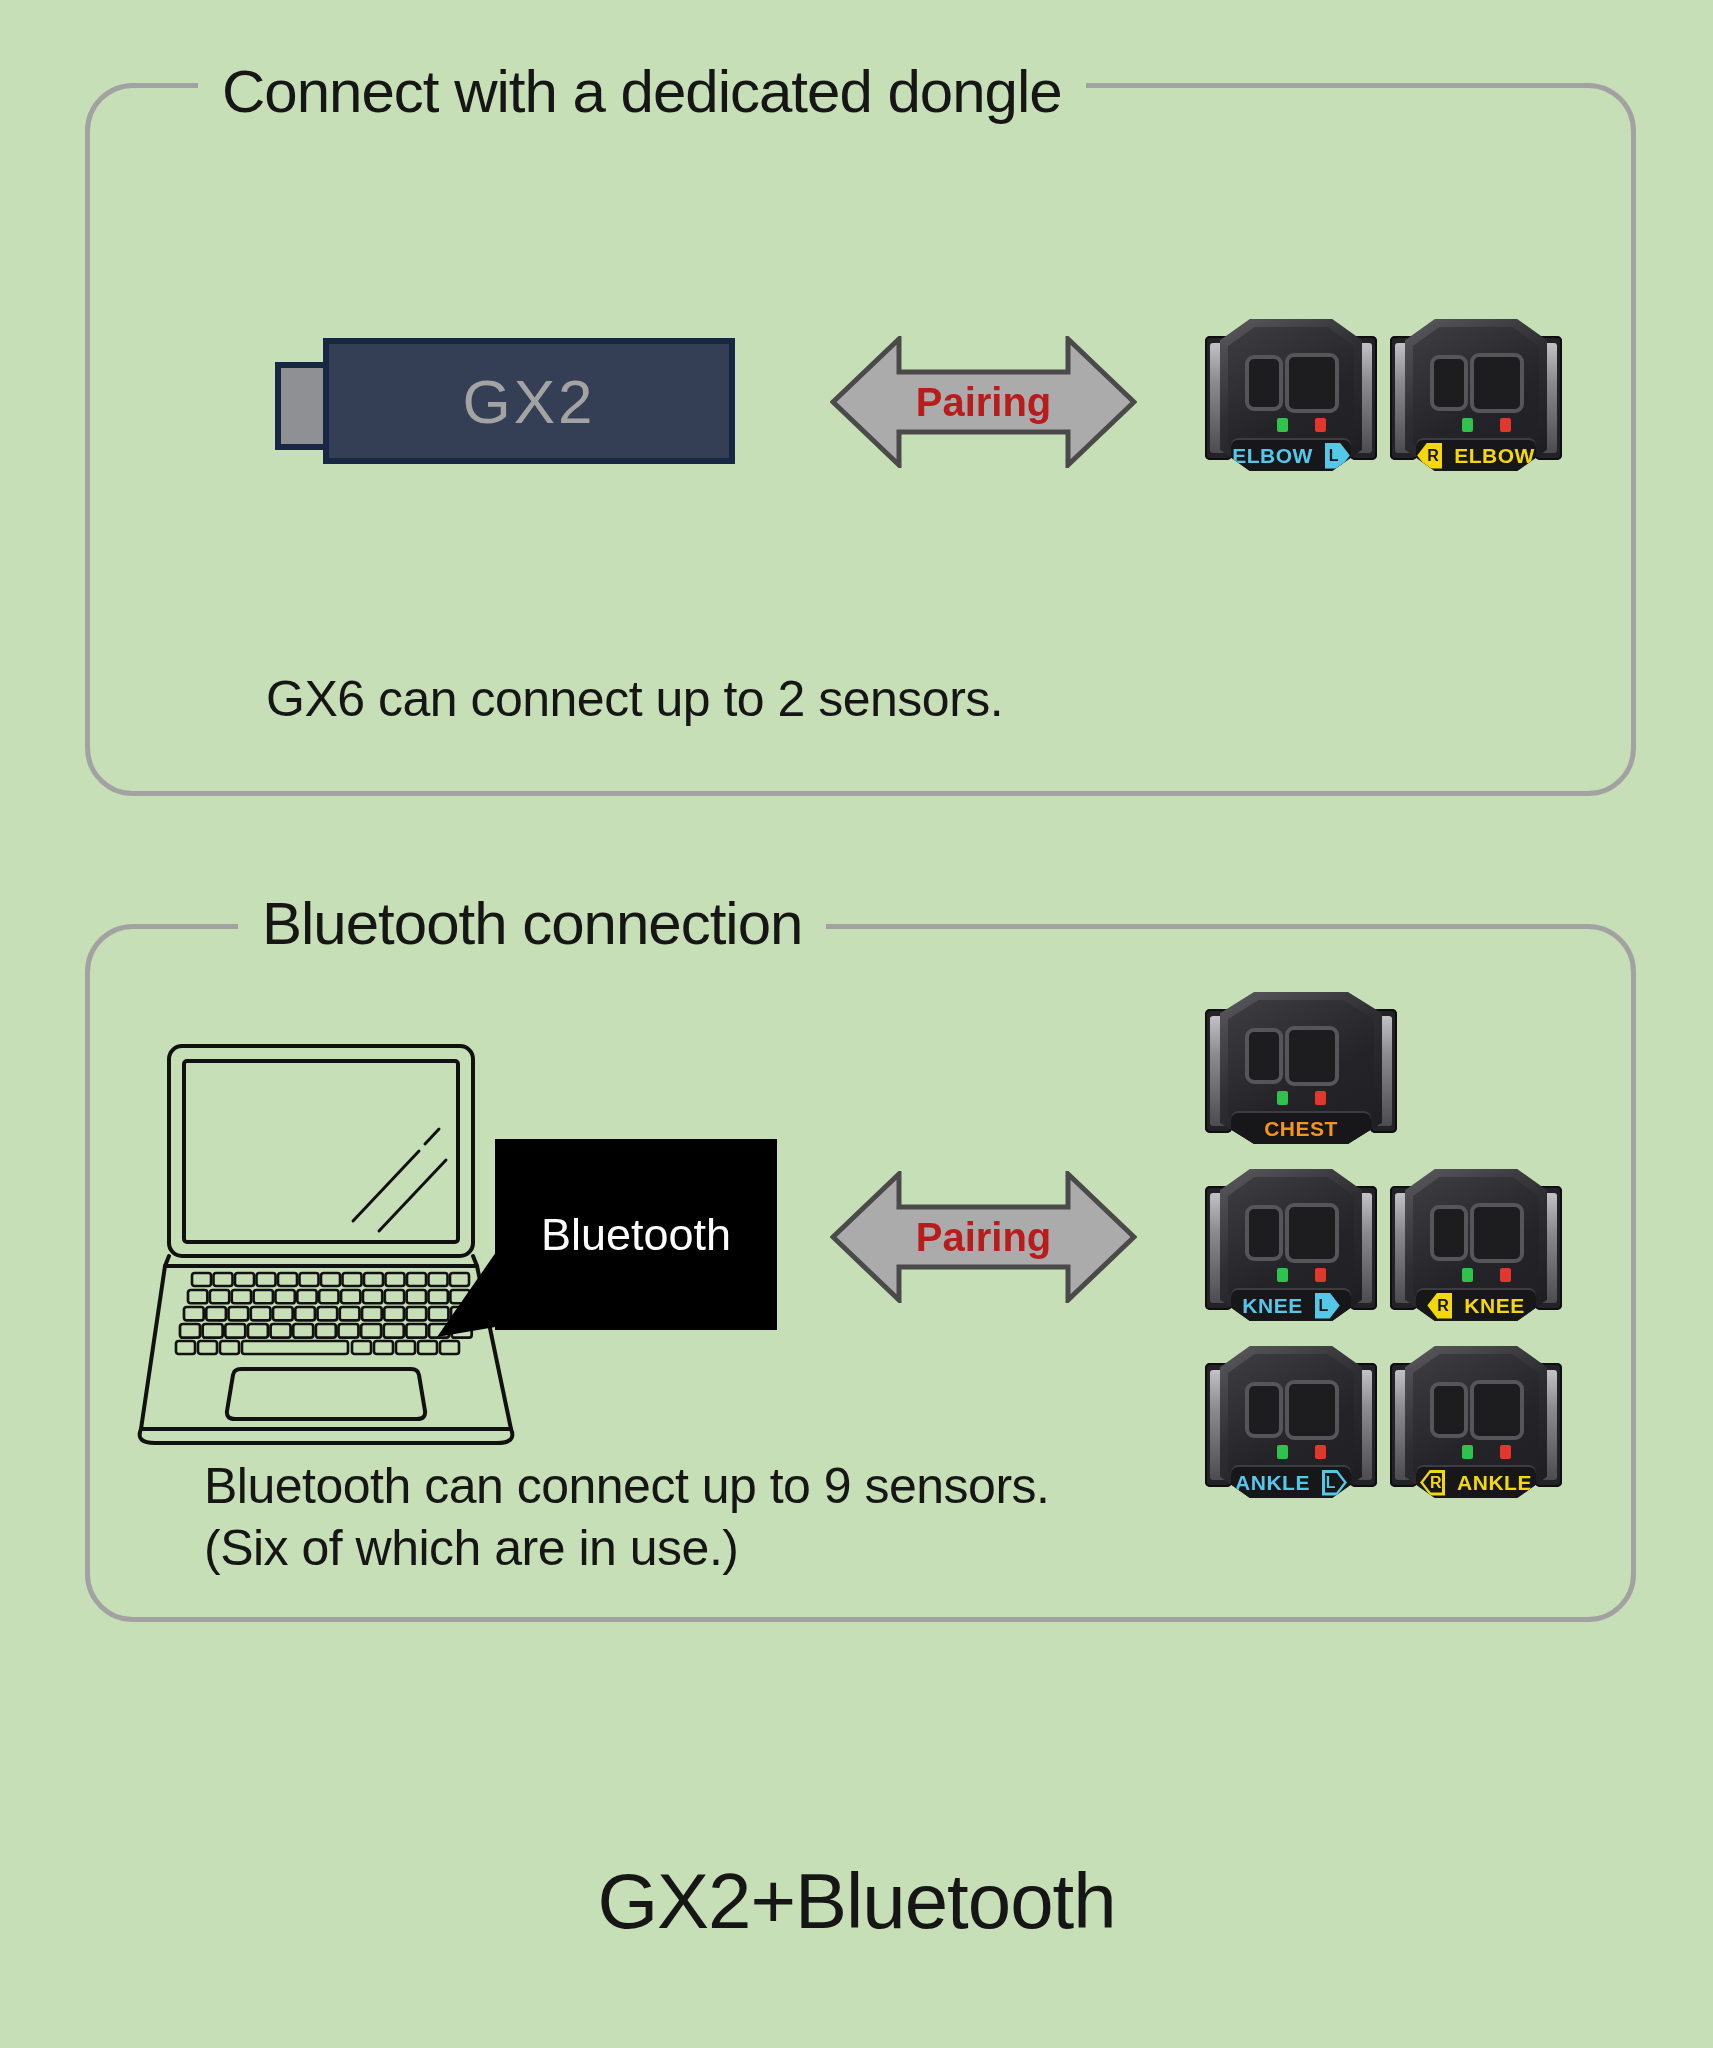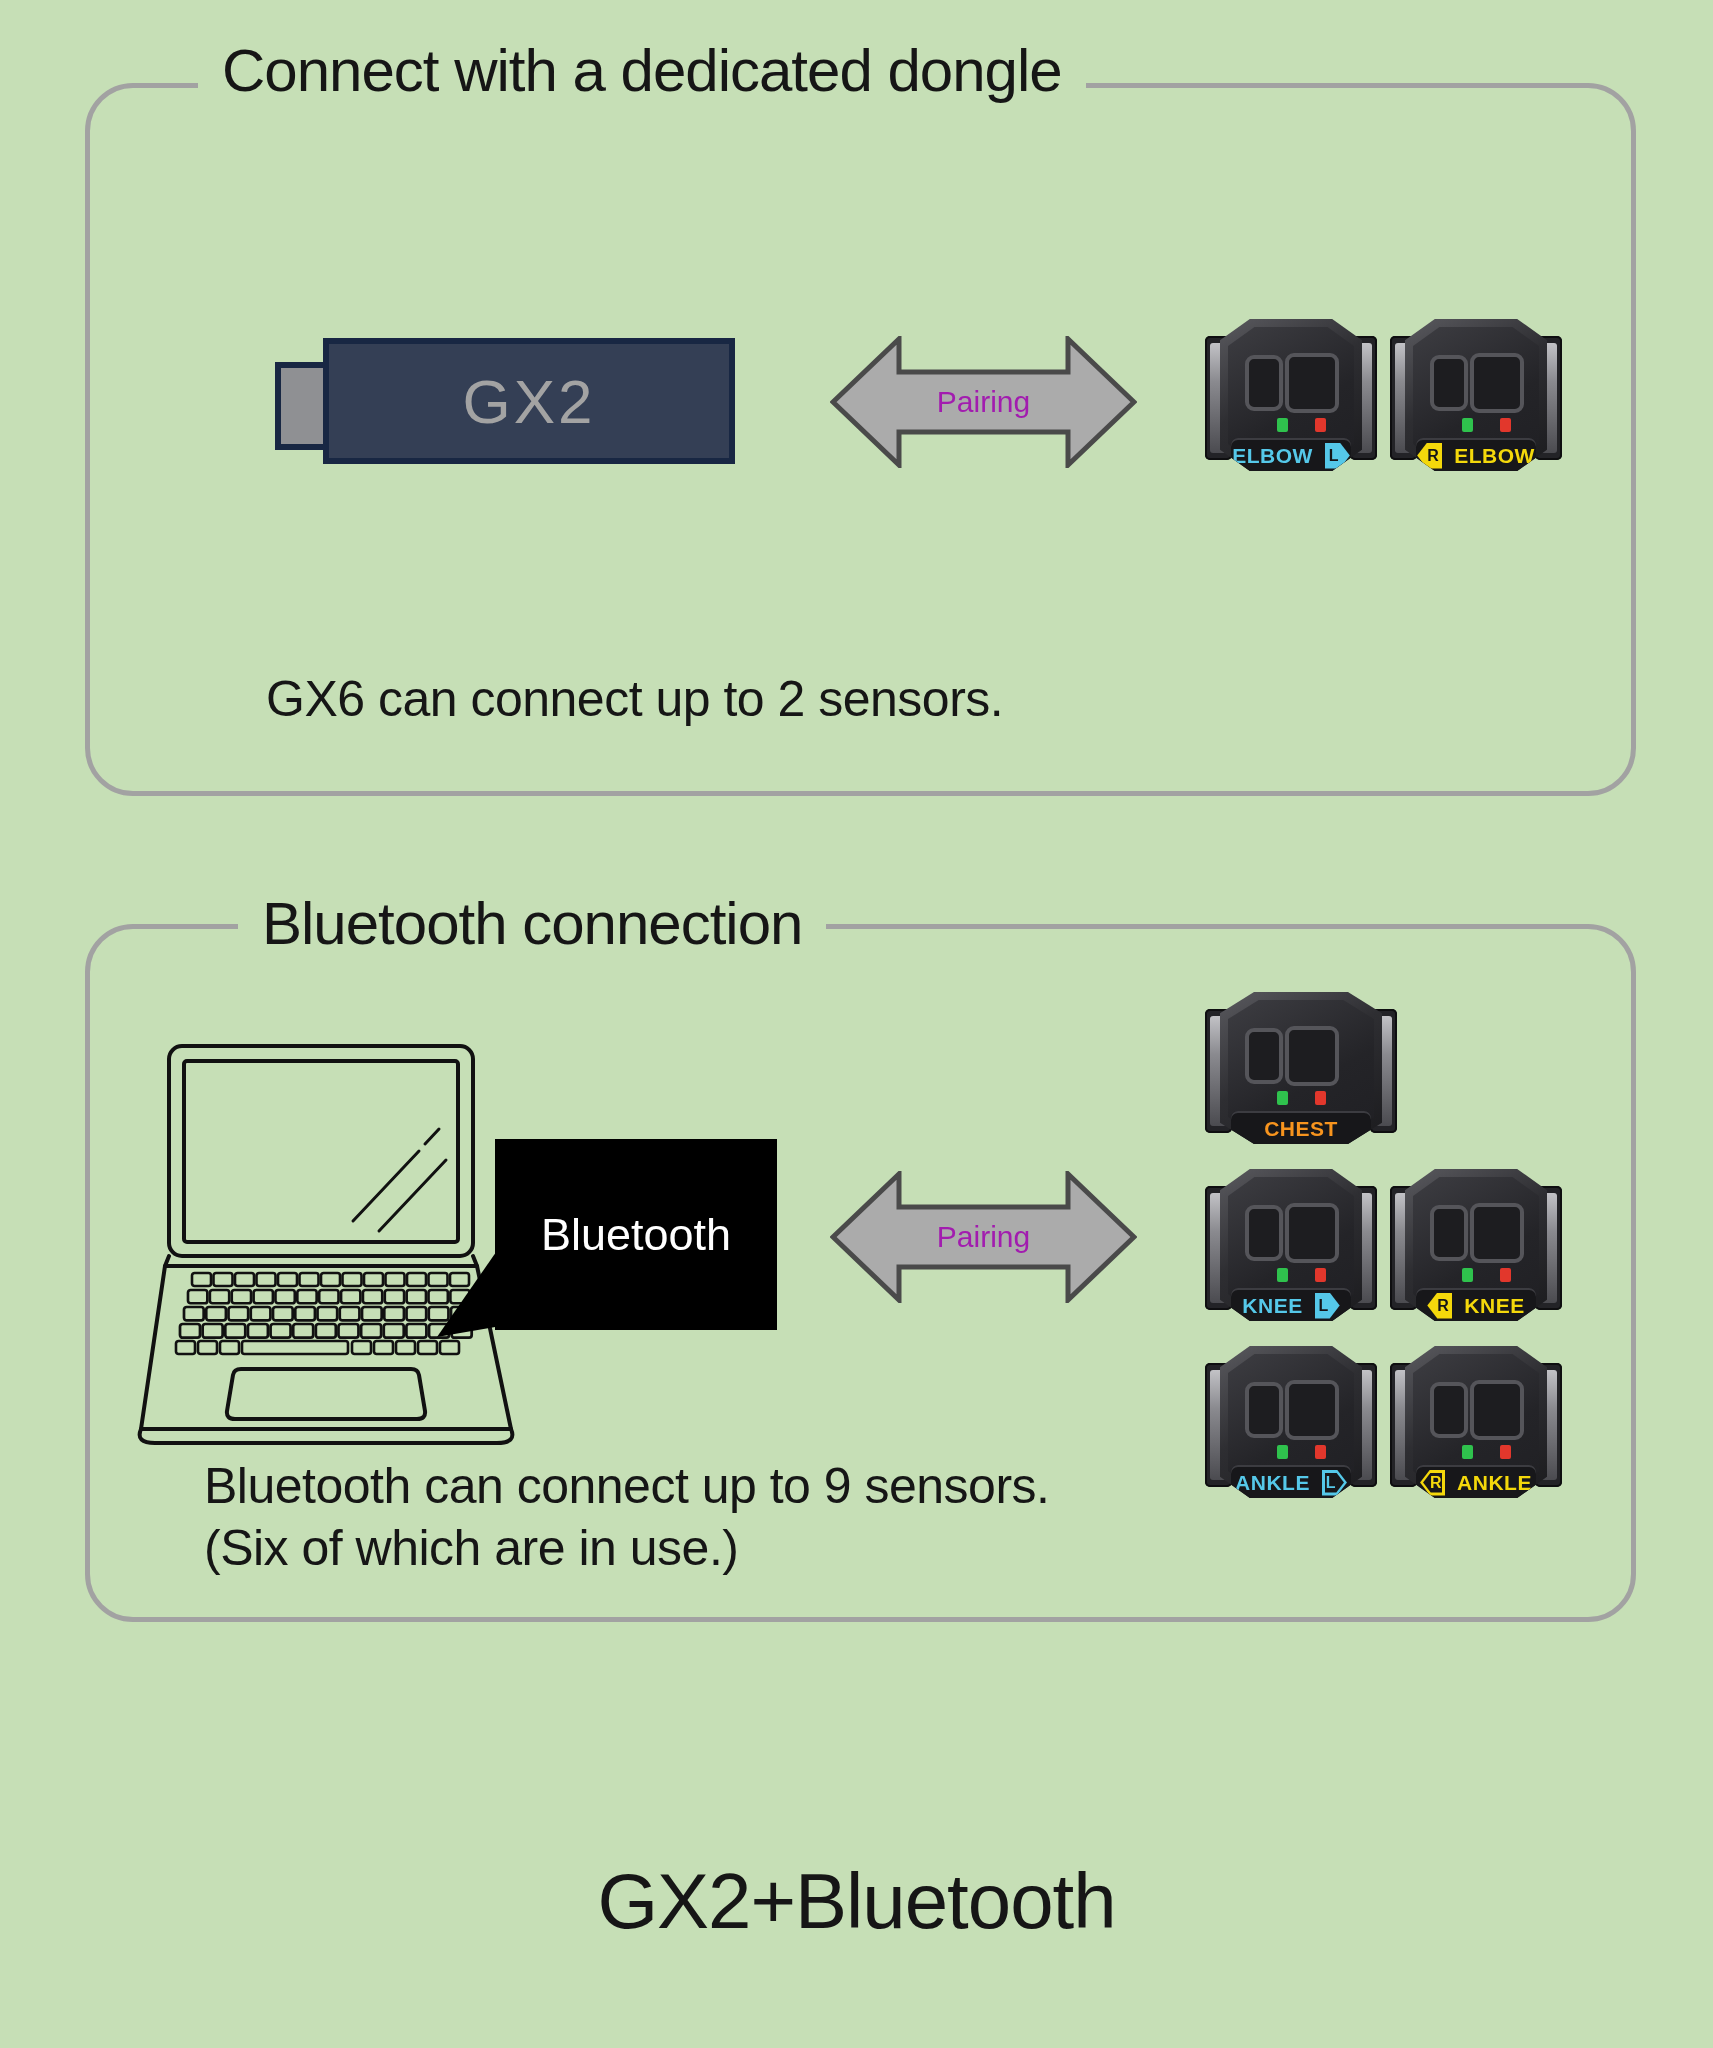--- a/index.html
+++ b/index.html
@@ -5,35 +5,35 @@
   html,body{margin:0;padding:0;background:#c6dfb6;}
   .stage{position:relative;width:1713px;height:2048px;background:#c6dfb6;overflow:hidden;
          font-family:"Liberation Sans",sans-serif;color:#161616;}
 
   
   .groupbox{position:absolute;border:5px solid #a2a2a2;border-radius:48px;}
   .box1{left:85px;top:83px;width:1541px;height:703px;}
   .box2{left:85px;top:924px;width:1541px;height:688px;}
   .boxtitle{position:absolute;background:#c6dfb6;padding:0 24px;font-size:60px;
             letter-spacing:-1px;white-space:nowrap;line-height:70px;}
-  .t1{left:198px;top:36px;}
+  .t1{left:198px;top:57px;}
   .t2{left:238px;top:889px;}
 
   
   .dongle-plug{position:absolute;left:275px;top:362px;width:58px;height:76px;
                background:#8f9093;border:6px solid #182743;}
   .dongle-body{position:absolute;left:323px;top:338px;width:400px;height:114px;
                background:#343f55;border:6px solid #182743;display:flex;align-items:center;
                justify-content:center;color:#a3a3a3;font-size:62px;letter-spacing:3px;}
 
   
   .arrow{position:absolute;width:307px;height:132px;}
   .arrow svg{position:absolute;inset:0;}
   .arrow span{position:absolute;inset:0;display:flex;align-items:center;justify-content:center;
-              font-weight:400;font-size:30px;color:#a21caf;}
+              font-weight:700;font-size:40px;color:#b91c1c;}
   .arrow1{left:830px;top:336px;}
   .arrow2{left:830px;top:1171px;}
 
   
   .caption{position:absolute;font-size:50px;letter-spacing:-.5px;line-height:62px;}
   .cap1{left:266px;top:668px;}
   .cap2{left:204px;top:1455px;}
   .footer{position:absolute;left:0;top:1856px;width:100%;text-align:center;font-size:78px;
           letter-spacing:-1px;}
 

